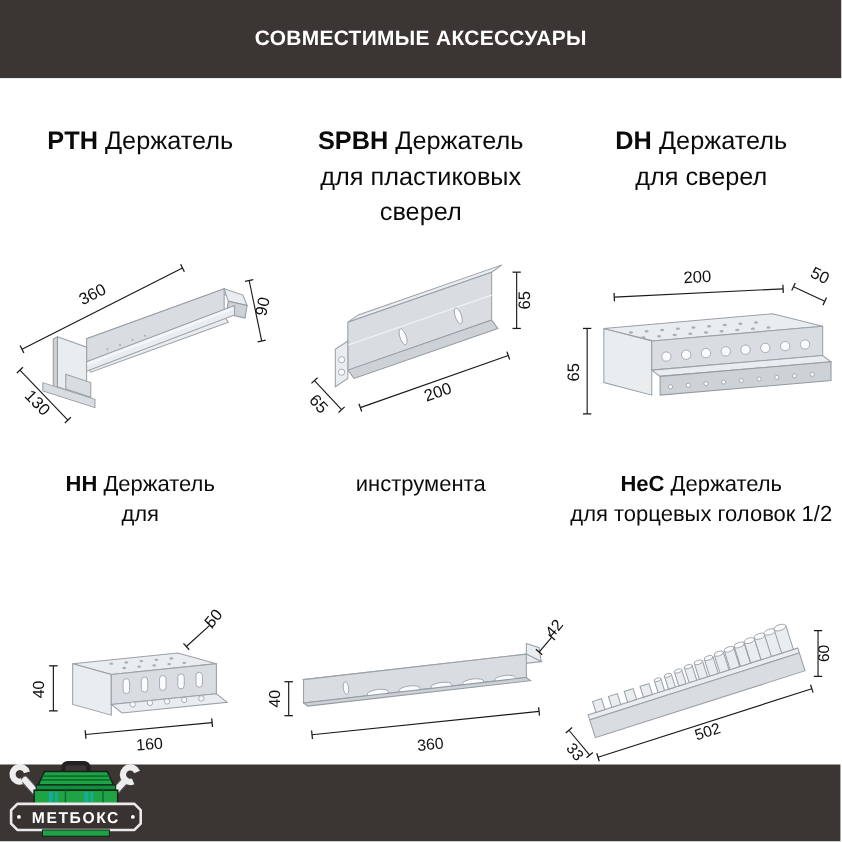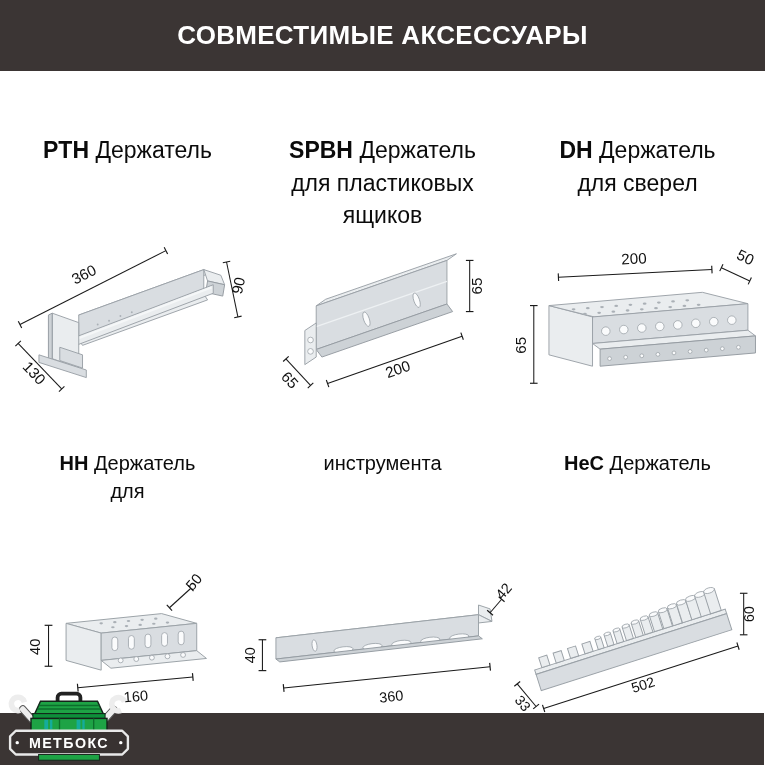--- a/index.html
+++ b/index.html
@@ -10,31 +10,31 @@
   }
   .page{position:relative;width:765px;height:765px;overflow:hidden;background:#fff;}
 
   
   .bar{background:#3B3534;}
   header.bar{
     position:absolute;top:0;left:0;right:0;height:71px;
     display:flex;align-items:center;justify-content:center;
   }
   h1{
-    margin:0;color:#ffffff;font-size:26px;font-weight:bold;
+    margin:0;color:#ffffff;font-size:19px;font-weight:bold;
     letter-spacing:0.3px;white-space:nowrap;
   }
-  footer.bar{position:absolute;left:0;right:1px;bottom:0;height:52px;}
+  footer.bar{position:absolute;left:0;right:1px;bottom:0;height:70px;}
 
   
   main{
     position:absolute;top:71px;left:0;right:0;bottom:70px;
     display:grid;grid-template-columns:255px 255px 255px;grid-template-rows:335px 1fr;
   }
-  .cell{display:flex;flex-direction:column;align-items:center;overflow:visible;margin-top:23px;}
+  .cell{display:flex;flex-direction:column;align-items:center;overflow:visible;}
   .cell.r1{padding-top:40px;}
   .cell.r2{padding-top:20px;justify-content:space-between;}
   .titlebox{
     text-align:center;color:#0b0b0b;font-size:23px;line-height:1.42;
     height:108px;width:100%;
   }
   .r2 .titlebox{font-size:20px;line-height:1.4;height:82px;}
   .code{font-weight:bold;}
   .drawing{display:block;overflow:visible;}
 
@@ -101,21 +101,21 @@
         <text class="dim-label" transform="translate(246,64) rotate(-78)">90</text>
         <line class="dim" x1="8" y1="124" x2="54" y2="172" marker-start="url(#tick)" marker-end="url(#tick)"></line>
         <text class="dim-label" transform="translate(21,159) rotate(46)">130</text>
       </svg>
     </section>
 
     <section class="cell r1">
       <div class="titlebox">
         <div><span class="code">SPBH</span> <span>Держатель</span></div>
         <div>для пластиковых</div>
-        <div>ящиков</div>
+        <div>сверел</div>
       </div>
       <svg class="drawing" width="242" height="180" viewBox="0 0 245 190">
         <polygon class="m-light" points="52,78 190,30 200,23 62,71"></polygon>
         <polygon class="m-mid" points="52,78 190,30 190,76 52,124"></polygon>
         <line x1="52" y1="100" x2="190" y2="52" stroke="#eef1f3" stroke-width="1.4"></line>
         <polygon class="m-mid2" points="52,124 190,76 196,84 58,132"></polygon>
         <polygon class="m-light" points="40,104 52,96 52,132 40,140"></polygon>
         <circle class="hole" cx="46" cy="114" r="3"></circle>
         <circle class="hole" cx="46" cy="126" r="3"></circle>
         <ellipse class="hole" cx="105" cy="92" rx="3" ry="8" transform="rotate(-19 105 92)"></ellipse>
@@ -263,20 +263,21 @@
         <line class="dim" x1="252" y1="64" x2="264" y2="50" marker-start="url(#tick)" marker-end="url(#tick)"></line>
         <text class="dim-label" transform="translate(270,45) rotate(-50)">42</text>
         <line class="dim" x1="38" y1="142" x2="252" y2="120" marker-start="url(#tick)" marker-end="url(#tick)"></line>
         <text class="dim-label" transform="translate(150,156) rotate(-5.5)">360</text>
       </svg>
     </section>
 
     <section class="cell r2">
       <div class="titlebox">
         <div><span class="code">HeC</span> <span>Держатель</span></div>
+        <div>для торцевых головок 1/2</div>
         <div></div>
       </div>
       <svg class="drawing" width="256" height="184" viewBox="0 0 268 195">
         <g transform="translate(26,152) rotate(-17.7)">
           <rect class="m-light" x="0" y="-5" width="212" height="5"></rect>
           <rect class="m-mid" x="0" y="0" width="212" height="18"></rect>
 
           <rect class="m-light" x="8" y="-16" width="9" height="11"></rect>
           <rect class="m-light" x="24" y="-16" width="9" height="11"></rect>
           <rect class="m-light" x="40" y="-16" width="9" height="11"></rect>

